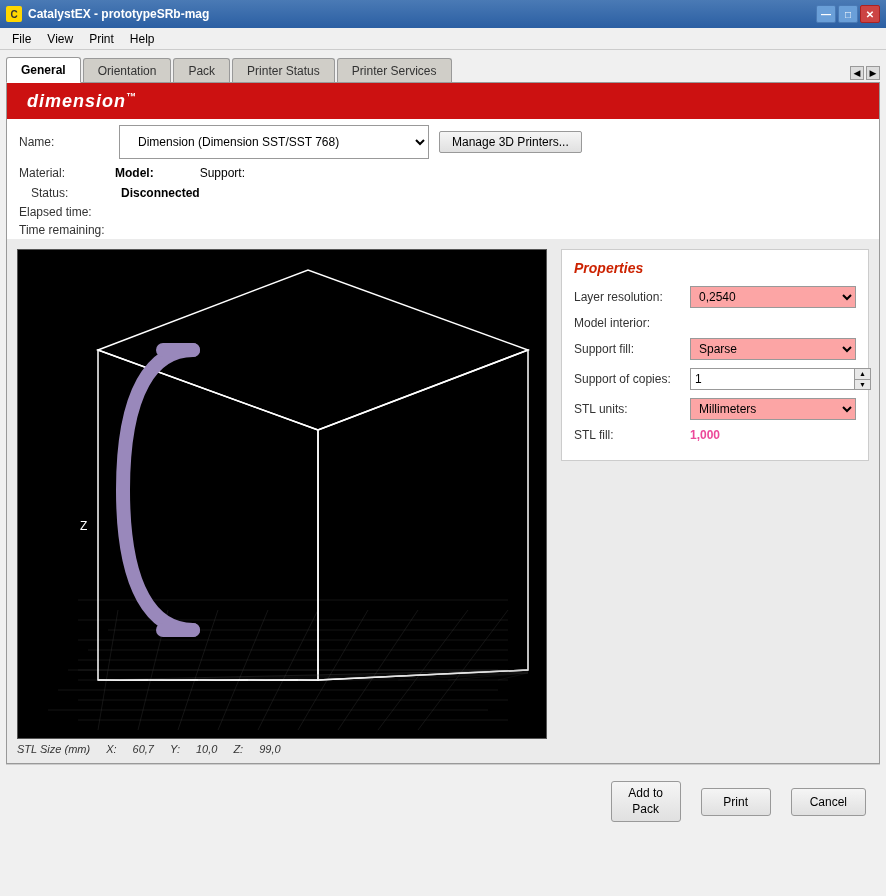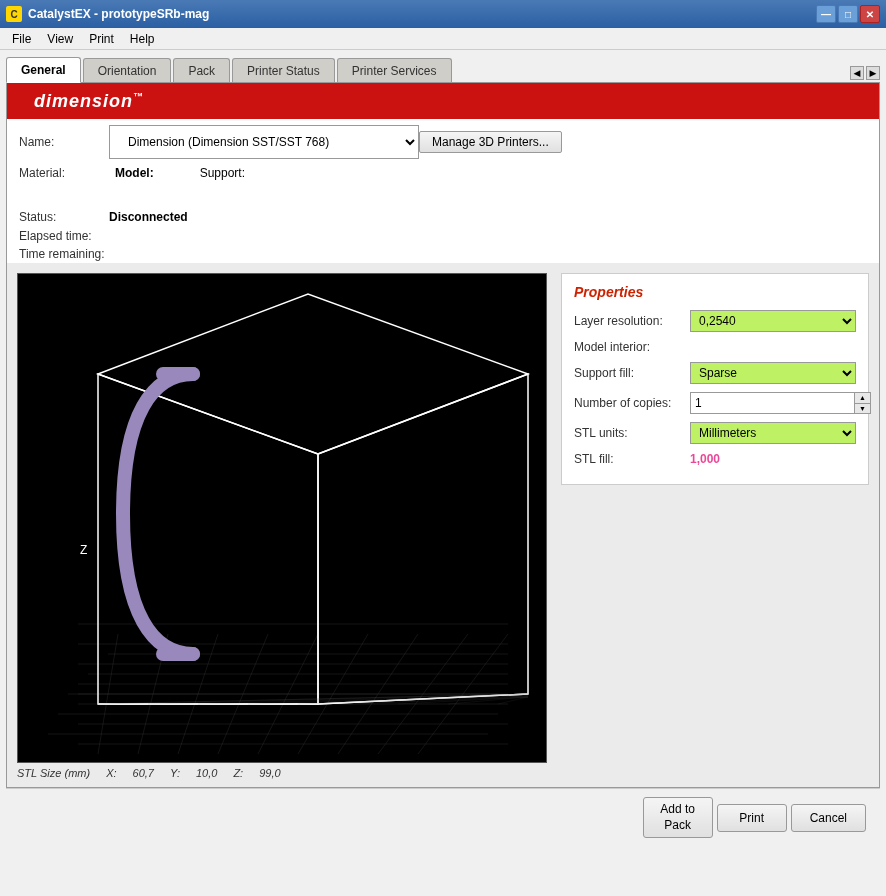--- a/index.html
+++ b/index.html
@@ -139,37 +139,38 @@
       position: relative;
       z-index: 1;
     }
 
     
     .printer-banner {
       background: #cc1111;
       height: 36px;
       display: flex;
       align-items: center;
-      padding: 0 27px;
+      padding: 0 20px;
     }
     .dimension-logo {
       color: white;
       font-size: 18px;
       font-weight: bold;
       font-style: italic;
       letter-spacing: 1px;
     }
     .dimension-logo span {
       font-size: 10px;
       vertical-align: super;
     }
     .name-row {
       display: flex;
       align-items: center;
       padding: 6px 12px 4px;
+      gap: 10px;
     }
     .name-label {
       font-size: 12px;
       color: #333;
       width: 90px;
     }
     .name-select {
       width: 310px;
       height: 34px;
       font-size: 12px;
@@ -203,22 +204,21 @@
       font-size: 12px;
       width: 90px;
     }
     .mat-value {
       font-weight: bold;
       font-size: 12px;
     }
 
     .status-row {
       display: flex;
-      padding: 3px 12px;
-      margin-top: 24px;
+      padding: 3px 24px;
     }
     .status-label {
       color: #333;
       font-size: 12px;
       width: 90px;
     }
     .status-value {
       font-weight: bold;
       font-size: 12px;
     }
@@ -292,21 +292,21 @@
       font-size: 12px;
       color: #333;
       width: 110px;
       flex-shrink: 0;
     }
     .prop-select {
       flex: 1;
       height: 22px;
       font-size: 12px;
       border: 1px solid #999;
-      background: #bef264;
+      background: #fca5a5;
       padding: 0 4px;
     }
     .copies-input-wrapper {
       display: flex;
       flex: 1;
       border: 1px solid #999;
       height: 22px;
     }
     .copies-input {
       flex: 1;
@@ -339,22 +339,22 @@
       font-size: 12px;
       font-weight: bold;
       color: #ec4899;
     }
 
     
     .bottom-bar {
       display: flex;
       justify-content: flex-end;
       align-items: center;
-      padding: 8px 14px;
-      gap: 4px;
+      padding: 16px 14px;
+      gap: 20px;
       background: #f0f0f0;
       border-top: 1px solid #ccc;
     }
     .bottom-btn {
       padding: 6px 18px;
       font-size: 12px;
       background: linear-gradient(to bottom, #f5f5f5, #e0e0e0);
       border: 1px solid #999;
       border-radius: 3px;
       cursor: pointer;
@@ -545,21 +545,21 @@
         <div class="prop-row">
           <span class="prop-label">Support fill:</span>
           <select class="prop-select">
             <option>Sparse</option>
             <option>Basic</option>
             <option>Enhanced</option>
           </select>
         </div>
 
         <div class="prop-row">
-          <span class="prop-label">Number of copies:</span>
+          <span class="prop-label">Support of copies:</span>
           <div class="copies-input-wrapper">
             <input class="copies-input" type="text" value="1" style="">
             <div class="copies-arrows">
               <button class="arrow-btn">▲</button>
               <button class="arrow-btn">▼</button>
             </div>
           </div>
         </div>
 
         <div class="prop-row">

